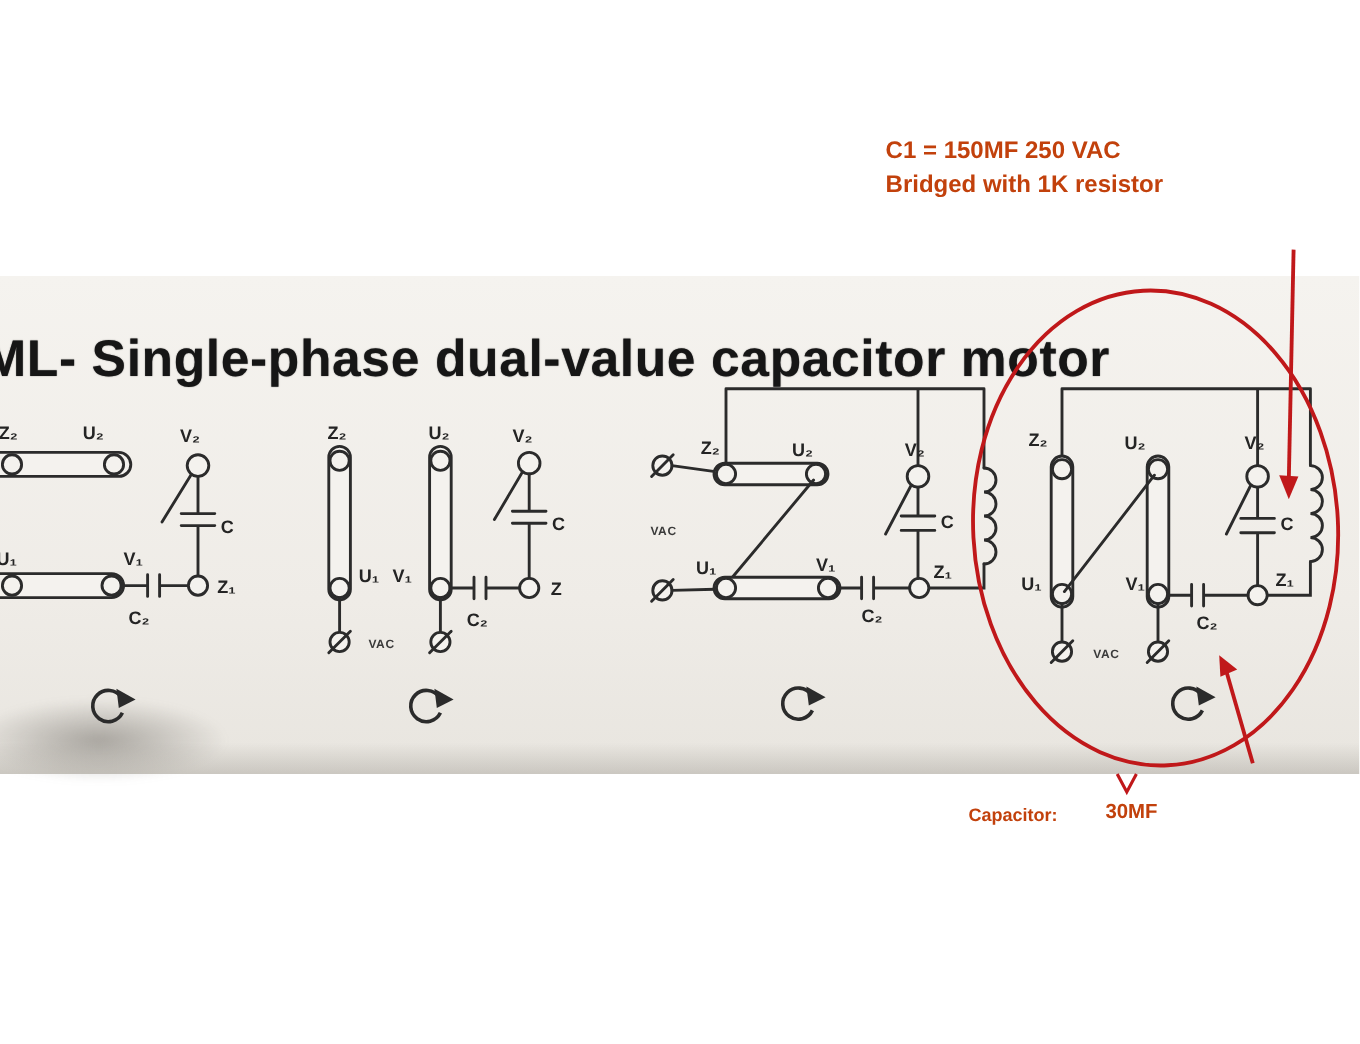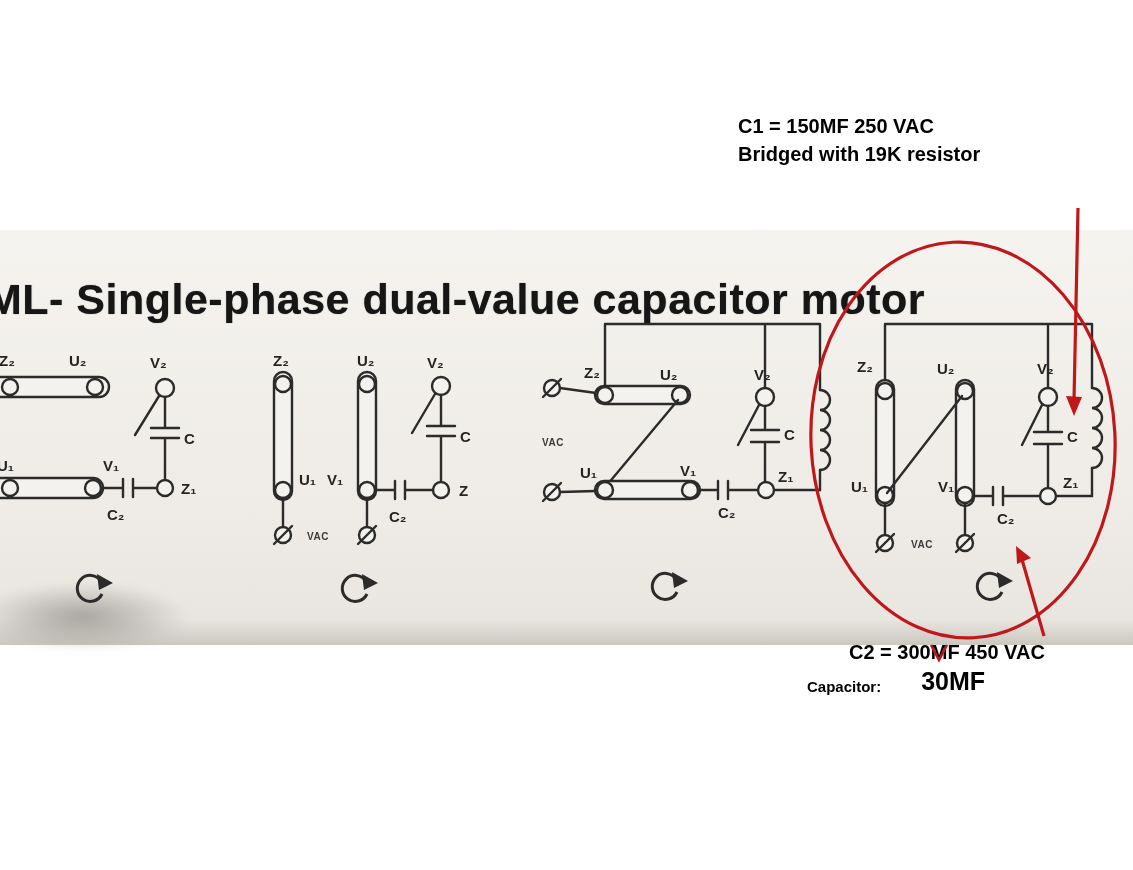--- a/index.html
+++ b/index.html
@@ -19,25 +19,25 @@
   .d1{left:-15px;top:108px;}
   .d2{left:255px;top:108px;}
   .d3{left:540px;top:88px;}
   .d4{left:845px;top:88px;}
   svg .w{stroke:#2b2b2b;stroke-width:2.4;fill:none;stroke-linecap:round;}
   svg .term{fill:#f4f2ee;stroke:#2b2b2b;stroke-width:2.4;}
   svg .lbl{font-family:"Liberation Sans",sans-serif;font-size:15px;font-weight:700;fill:#242424;}
   svg .vac{font-family:"Liberation Sans",sans-serif;font-size:10px;font-weight:700;fill:#3a3a3a;letter-spacing:.5px;}
   svg .rot path{stroke:#2b2b2b;stroke-width:3;fill:none;}
   svg .rot polygon{fill:#2b2b2b;stroke:none;}
-  .ann{position:absolute;color:#000000;font-weight:700;white-space:nowrap;}
+  .ann{position:absolute;color:#c2410c;font-weight:700;white-space:nowrap;}
   .ann-c1{left:738px;top:112px;font-size:20px;line-height:28px;}
   .ann-c2-line{left:849px;top:641px;font-size:20px;}
   .ann-corr{left:807px;top:669px;font-size:15px;}
-  .ann-corr .corr-val{font-size:25px;margin-left:40px;position:relative;top:-2px;}
+  .ann-corr .corr-val{font-size:17px;margin-left:40px;position:relative;top:-2px;}
   .overlay{position:absolute;left:0;top:0;pointer-events:none;}
   .overlay .red{stroke:#c0181a;fill:none;}
   .overlay .rf{fill:#c0181a;stroke:none;}
 </style>
 </head>
 <body>
 
 <div class="canvas">
 
   <div class="scan">
@@ -184,24 +184,23 @@
       <text class="vac" x="66" y="230">VAC</text>
       <g class="rot" transform="translate(145,268)">
         <path d="M11,-7 A13,13 0 1 0 12,6"></path>
           <polygon points="7,-14 23,-5 9,2"></polygon>
       </g>
     </svg>
   </div>
 
   <div class="ann ann-c1">
     <div>C1 = 150MF 250 VAC</div>
-    <div>Bridged with 19K resistor</div>
+    <div>Bridged with 1K resistor</div>
   </div>
 
-  <div class="ann ann-c2-line">C2 = 300MF 450 VAC</div>
   <div class="ann ann-corr">
     <span>Capacitor:</span><span class="corr-val">30MF</span>
   </div>
 
   <svg class="overlay" width="1133" height="870" viewBox="0 0 1133 870">
     <ellipse class="red" cx="963" cy="440" rx="152" ry="198" stroke-width="3.2" transform="rotate(-3 963 440)"></ellipse>
     <g>
       <line class="red" x1="1078" y1="208" x2="1074" y2="400" stroke-width="3.2"></line>
       <polygon class="rf" points="1074,416 1066,396 1082,397"></polygon>
     </g>

